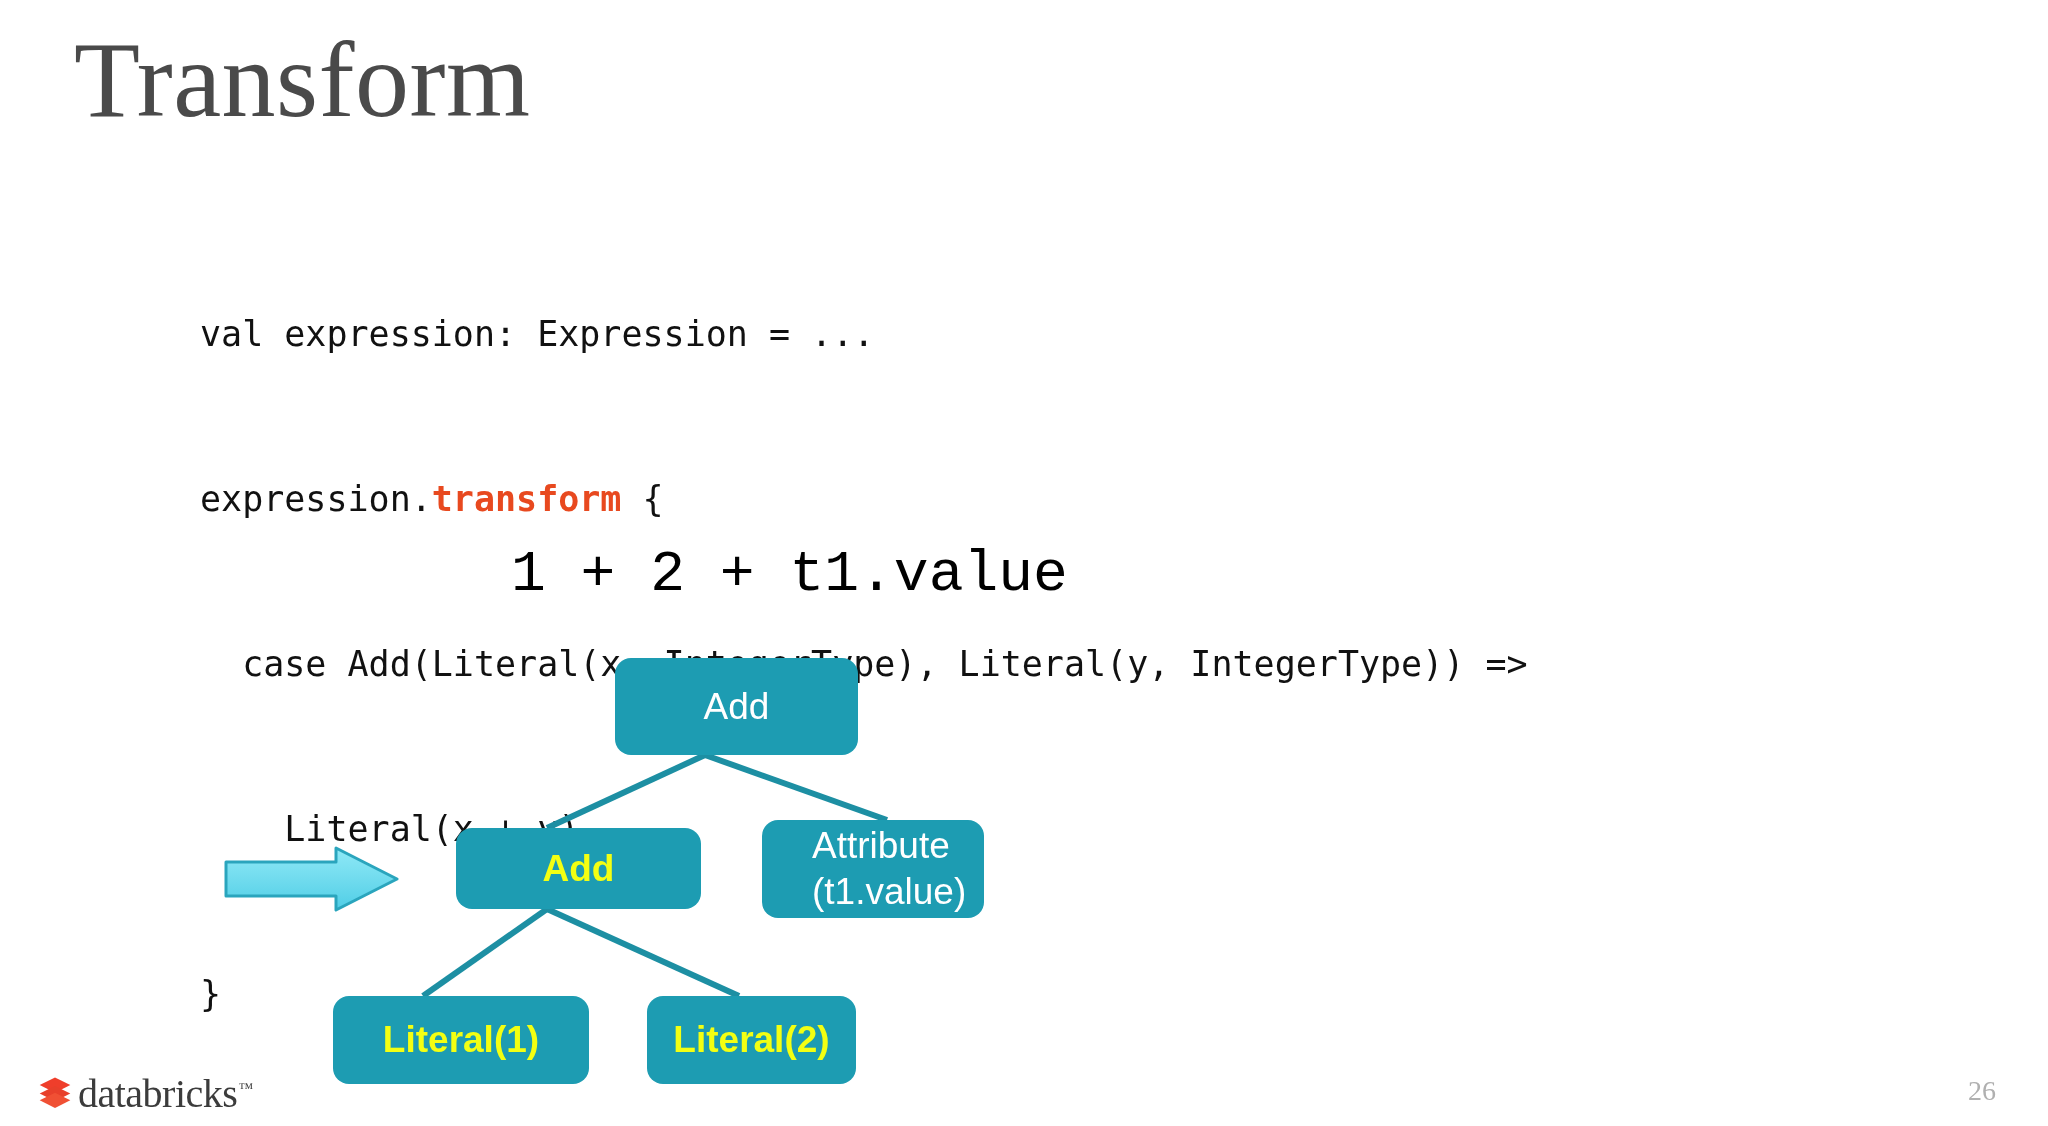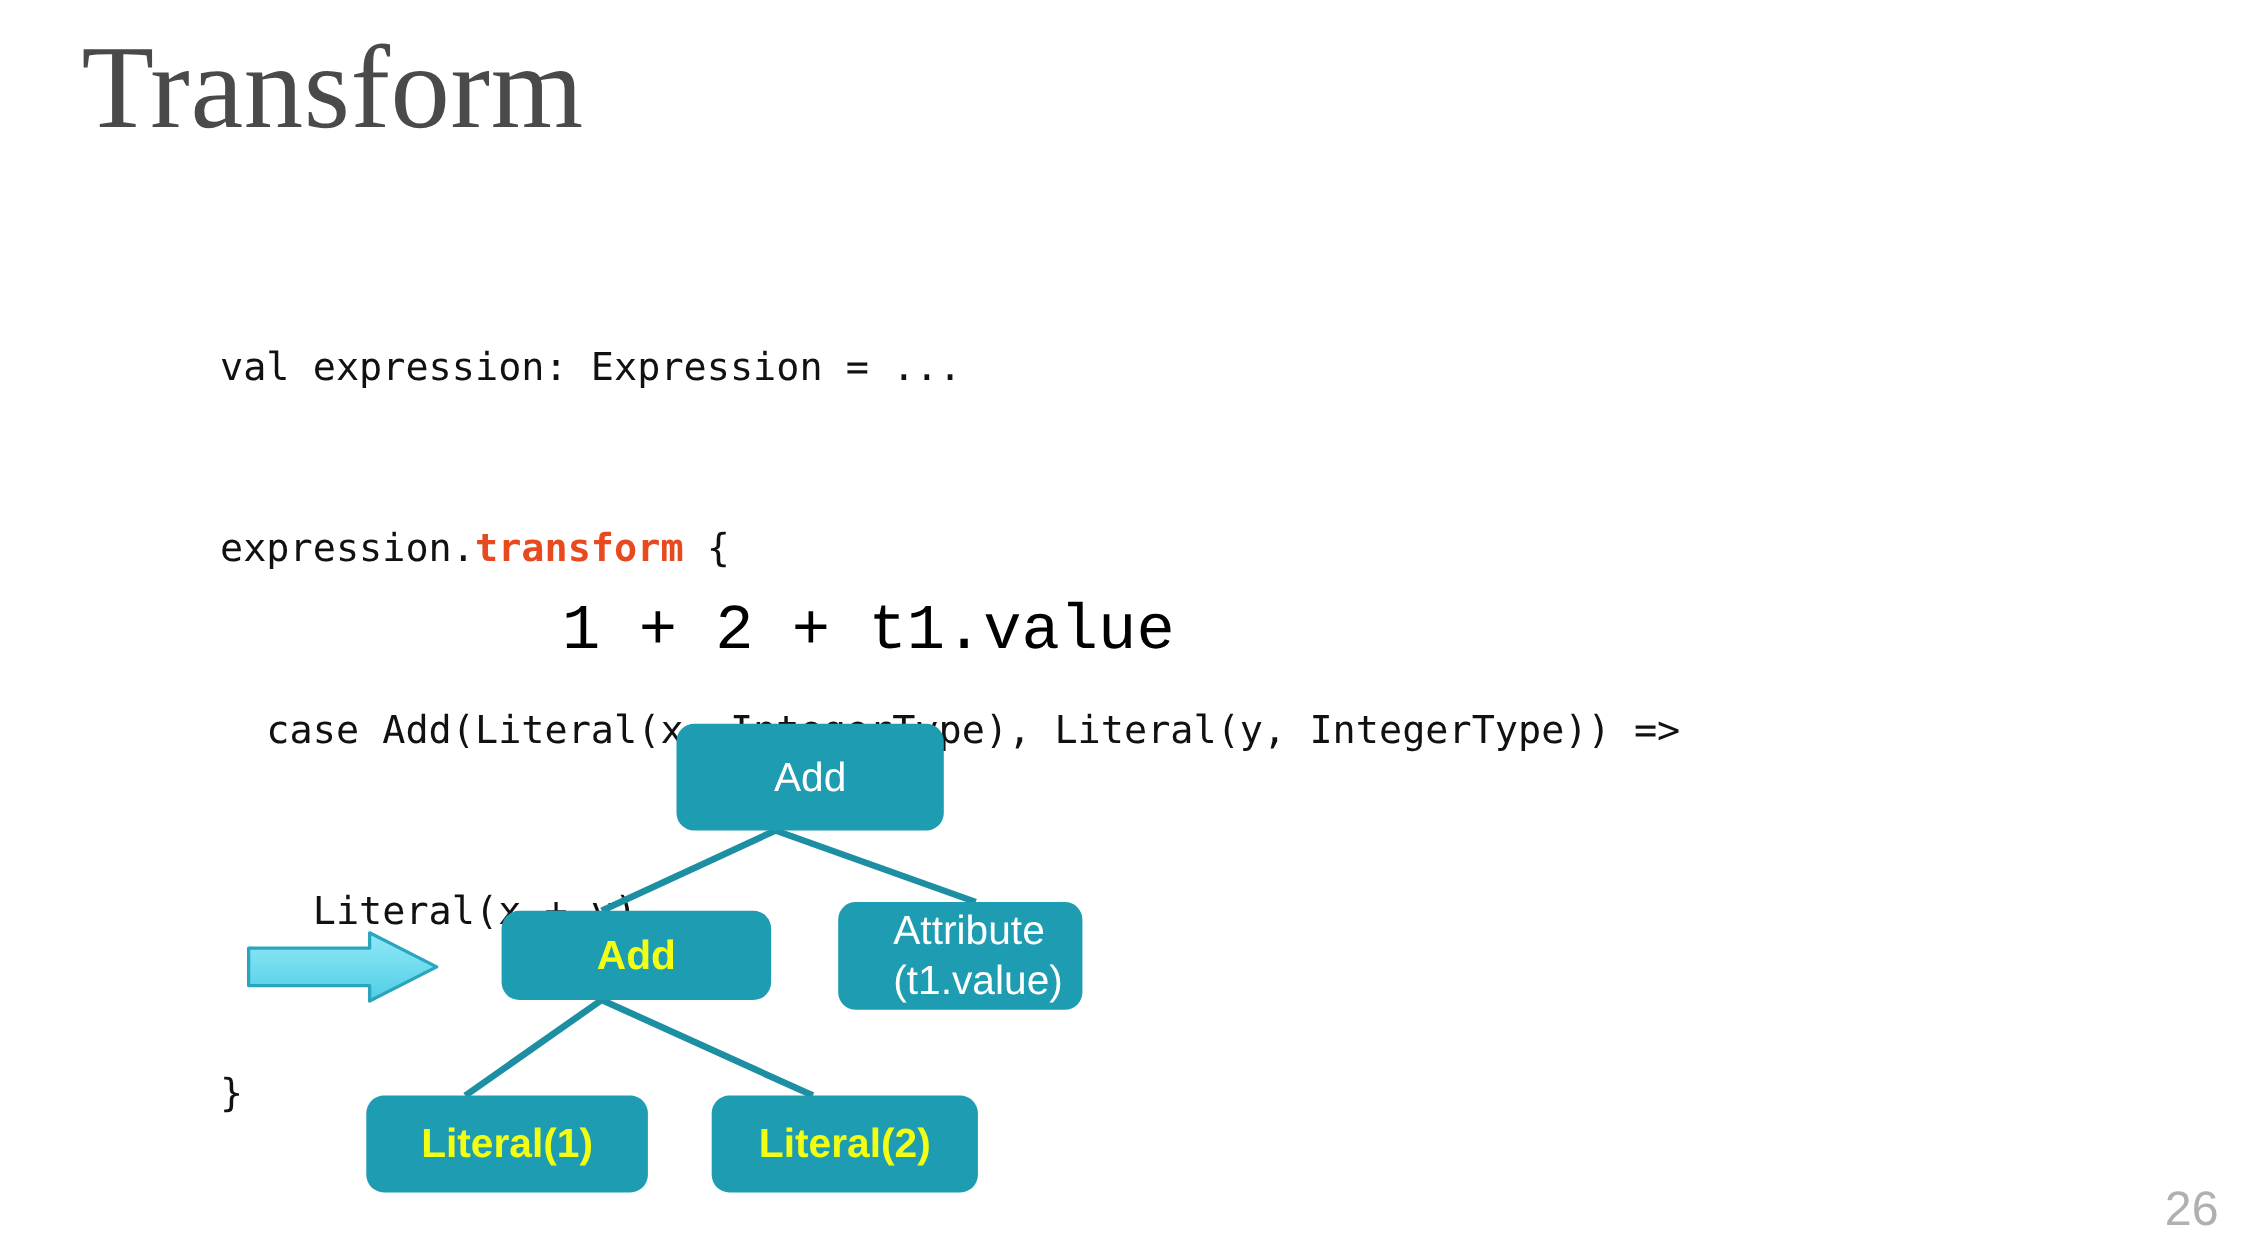--- a/index.html
+++ b/index.html
@@ -94,21 +94,21 @@
   .node .node-label { white-space: pre; }
   .node.highlight .node-label {
     color: #f3ff12;
     font-weight: bold;
   }
 
   #node-add-root      { left: 583px; top: 658px;  width: 243px; height: 97px; }
   #node-add-child     { left: 424px; top: 828px;  width: 245px; height: 81px; }
   #node-attribute     { left: 762px; top: 820px;  width: 222px; height: 98px; }
   #node-literal-1     { left: 301px; top: 996px;  width: 256px; height: 88px; }
-  #node-literal-2     { left: 615px; top: 996px;  width: 242px; height: 88px; text-align: right; }
+  #node-literal-2     { left: 615px; top: 996px;  width: 209px; height: 88px; text-align: right; }
 
   
   #pointer-arrow {
     position: absolute;
     left: 224px;
     top: 845px;
     width: 175px;
     height: 68px;
   }
 
@@ -140,22 +140,22 @@
     color: #3c3c3c;
     vertical-align: super;
     margin-left: 1px;
   }
 
   
   #page-number {
     position: absolute;
     left: 1968px;
     top: 1075px;
-    font-family: Liberation Sans, sans-serif;
-    font-size: 44px;
+    font-family: Liberation Serif, serif;
+    font-size: 28px;
     color: #b0b0b0;
   }
 </style>
 </head>
 <body>
 
 <div id="slide">
 
   <div id="slide-title">Transform</div>
 
@@ -209,16 +209,24 @@
           <stop offset="0%" stop-color="#8fe9f7"></stop>
           <stop offset="45%" stop-color="#74ddef"></stop>
           <stop offset="100%" stop-color="#4fcde6"></stop>
         </linearGradient>
       </defs>
       <polygon points="2,17 112,17 112,3 173,34 112,65 112,51 2,51" fill="url(#arrGrad)" stroke="#2aa5bd" stroke-width="3" stroke-linejoin="round"></polygon>
     </svg>
 
   </div>
 
+  <div id="logo">
+    <svg id="logo-mark" viewBox="0 0 40 40">
+      <polygon points="20,4 38,13 20,22 2,13" fill="#ef3e2b"></polygon>
+      <polygon points="20,14 38,23 20,32 2,23" fill="#e8402b"></polygon>
+      <polygon points="20,22 38,31 20,40 2,31" fill="#f05034"></polygon>
+    </svg>
+    <span id="logo-wordmark"><span>databricks</span><span id="logo-tm">™</span></span>
+  </div>
 
   <div id="page-number">26</div>
 
 </div>
 
 </body></html>

